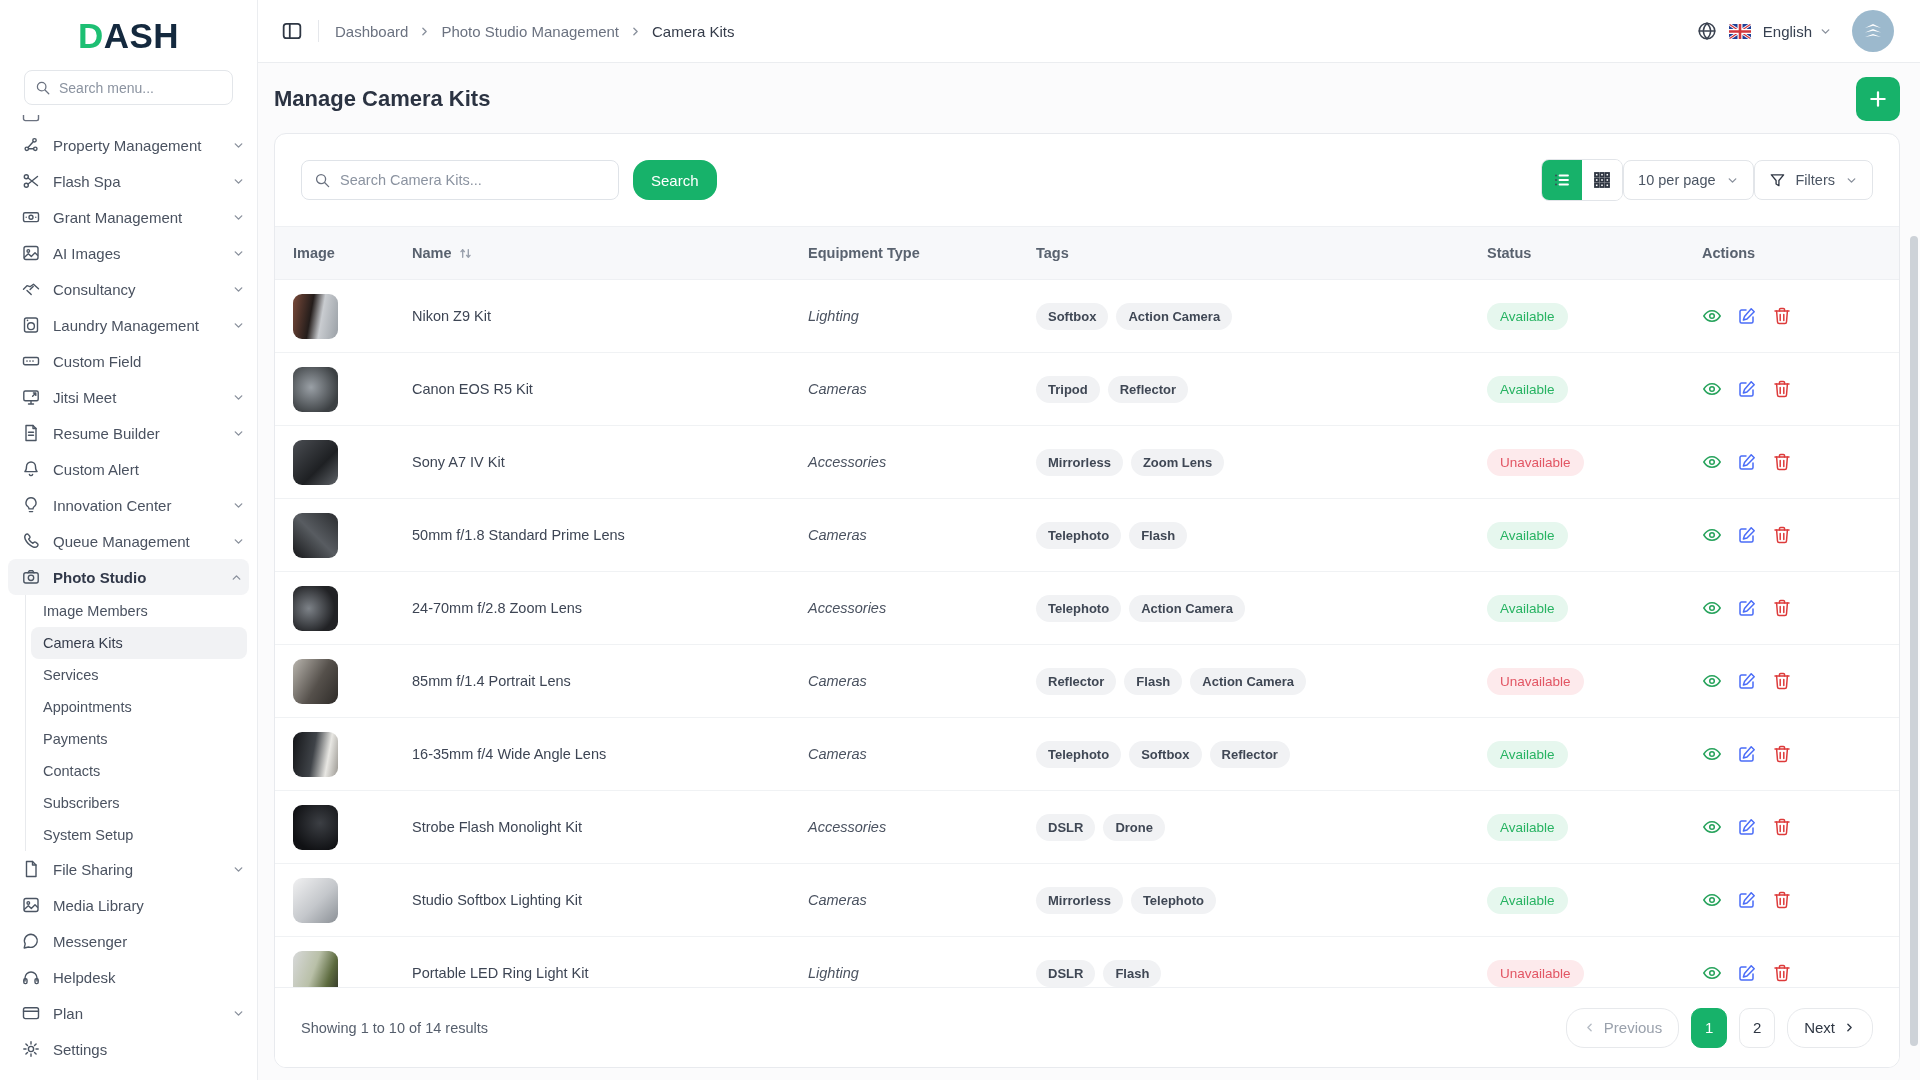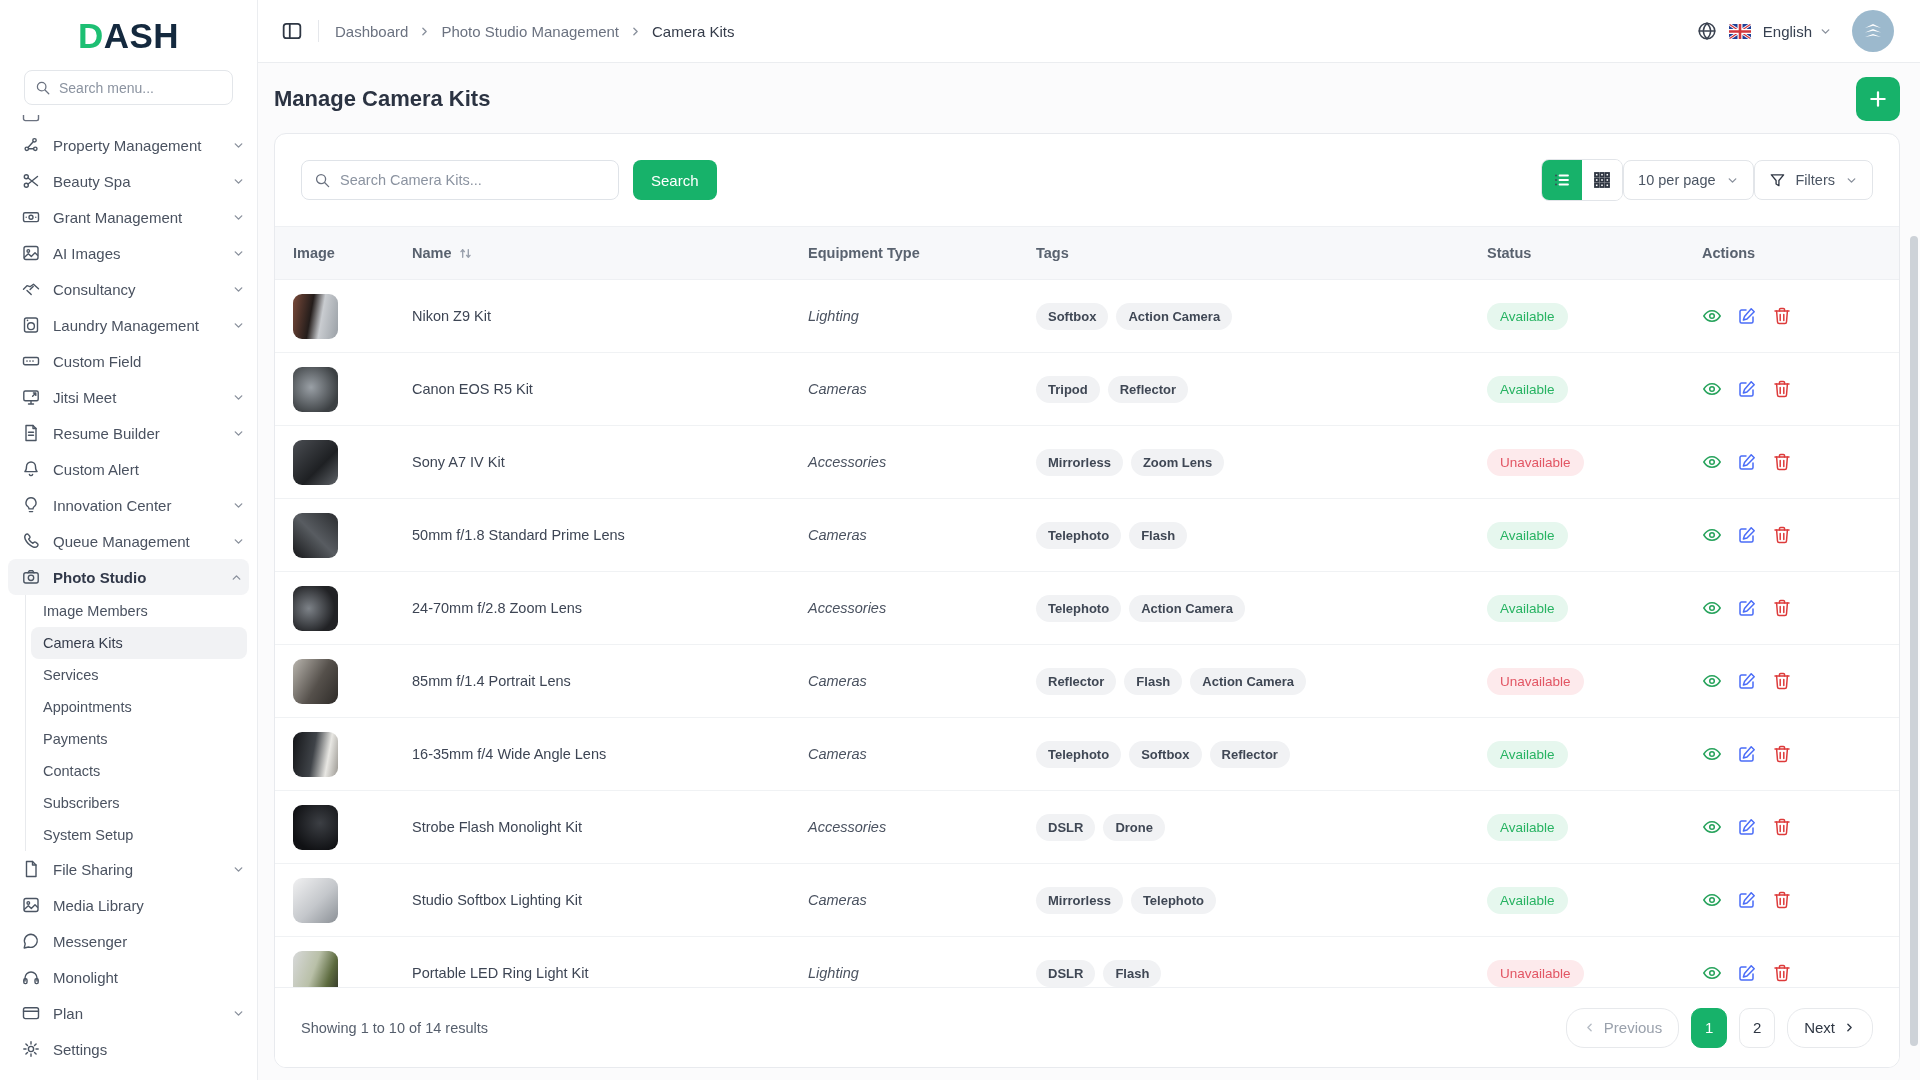--- a/index.html
+++ b/index.html
@@ -45,21 +45,21 @@
   .page-head { display:flex; align-items:center; justify-content:space-between; padding:14px 20px 12px 16px; }
   .page-title { font-size:22px; font-weight:700; color:#2b3342; }
   .add-btn { width:44px; height:44px; border-radius:10px; background:#17b26a; border:none; display:flex; align-items:center; justify-content:center; cursor:pointer; }
   .add-btn svg { width:20px; height:20px; stroke:#fff; stroke-width:2; fill:none; stroke-linecap:round; }
 
   .card { margin:0 20px 0 16px; background:#fff; border:1px solid #e8eaee; border-radius:12px; height:935px; display:flex; flex-direction:column; overflow:hidden; }
   .card-toolbar { display:flex; align-items:center; padding:25px 26px; flex:none; }
   .kit-search { width:318px; height:40px; border:1px solid #dfe3e8; border-radius:8px; display:flex; align-items:center; gap:9px; padding:0 12px; }
   .kit-search input { border:none; outline:none; width:100%; font-size:14.5px; color:#374151; font-family:inherit; }
   .kit-search input::placeholder { color:#8b93a0; }
-  .search-btn { margin-left:14px; height:40px; padding:0 18px; background:#17b26a; color:#fff; font-size:15px; font-weight:500; border:none; border-radius:8px; cursor:pointer; font-family:inherit; }
+  .search-btn { margin-left:14px; height:40px; padding:0 18px; background:#17b26a; color:#fff; font-size:15px; font-weight:500; border:none; border-radius:16px; cursor:pointer; font-family:inherit; }
   .tb-controls { margin-left:auto; display:flex; align-items:center; }
   .view-toggle { display:flex; border:1px solid #e2e5e9; border-radius:8px; overflow:hidden; }
   .vt-seg { width:40px; height:40px; display:flex; align-items:center; justify-content:center; background:#fff; cursor:pointer; }
   .vt-seg.active { background:#17b26a; }
   .vt-seg svg { width:18px; height:18px; fill:none; stroke-width:1.8; stroke-linecap:round; }
   .select-box, .filters-btn { height:40px; border:1px solid #e2e5e9; border-radius:8px; background:#fff; display:flex; align-items:center; gap:10px; padding:0 14px; font-size:14.5px; color:#4b5563; cursor:pointer; }
 
   .thead, .trow { display:grid; grid-template-columns:119px 396px 228px 451px 197px 1fr; align-items:center; padding:0 18px; }
   .thead { background:#f7f8fa; border-top:1px solid #eef0f3; border-bottom:1px solid #eef0f3; height:54px; font-size:14.5px; font-weight:700; color:#59626f; flex:none; }
   .th-name { display:flex; align-items:center; gap:6px; cursor:pointer; }
@@ -282,21 +282,21 @@
         </svg>
         <span class="lbl">Property Management</span>
         <svg class="chev">
           <use href="#i-chev-d"></use>
         </svg>
       </div>
     <div class="nav-item">
         <svg class="icn">
           <use href="#i-scissors"></use>
         </svg>
-        <span class="lbl">Beauty Spa</span>
+        <span class="lbl">Flash Spa</span>
         <svg class="chev">
           <use href="#i-chev-d"></use>
         </svg>
       </div>
     <div class="nav-item">
         <svg class="icn">
           <use href="#i-banknote"></use>
         </svg>
         <span class="lbl">Grant Management</span>
         <svg class="chev">
@@ -433,21 +433,21 @@
     <div class="nav-item">
         <svg class="icn">
           <use href="#i-chat"></use>
         </svg>
         <span class="lbl">Messenger</span>
       </div>
     <div class="nav-item">
         <svg class="icn">
           <use href="#i-headset"></use>
         </svg>
-        <span class="lbl">Monolight</span>
+        <span class="lbl">Helpdesk</span>
       </div>
     <div class="nav-item">
         <svg class="icn">
           <use href="#i-card"></use>
         </svg>
         <span class="lbl">Plan</span>
         <svg class="chev">
           <use href="#i-chev-d"></use>
         </svg>
       </div>

